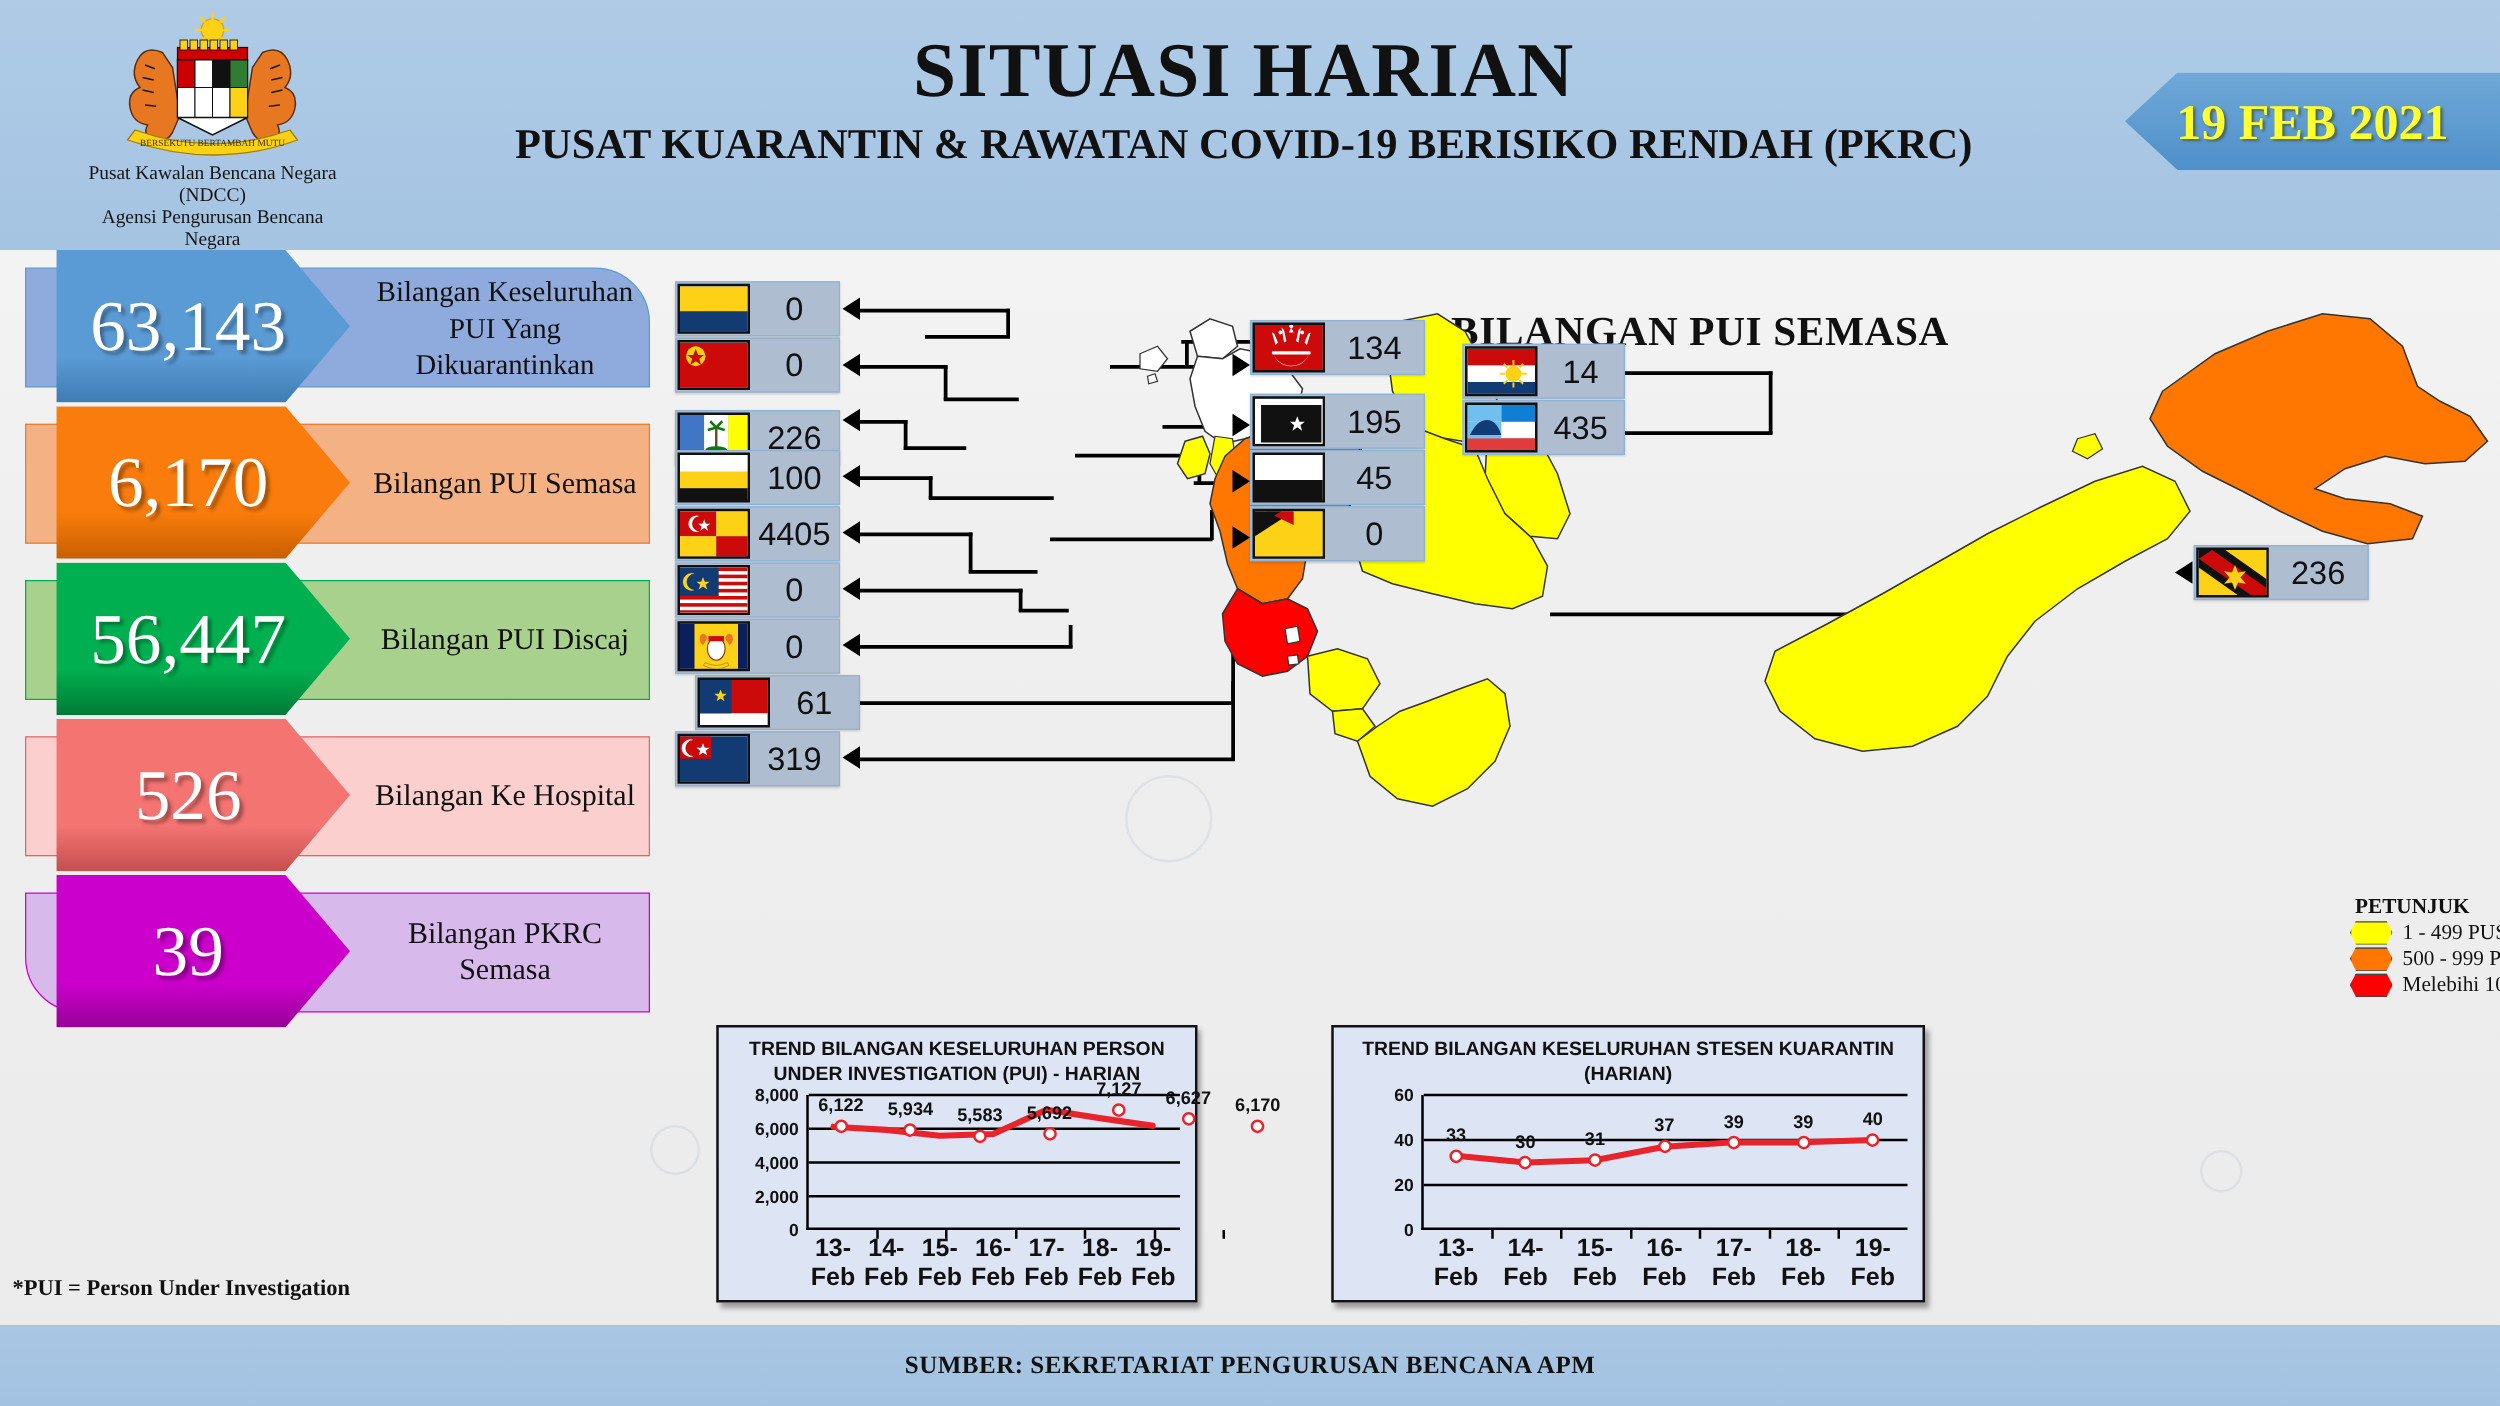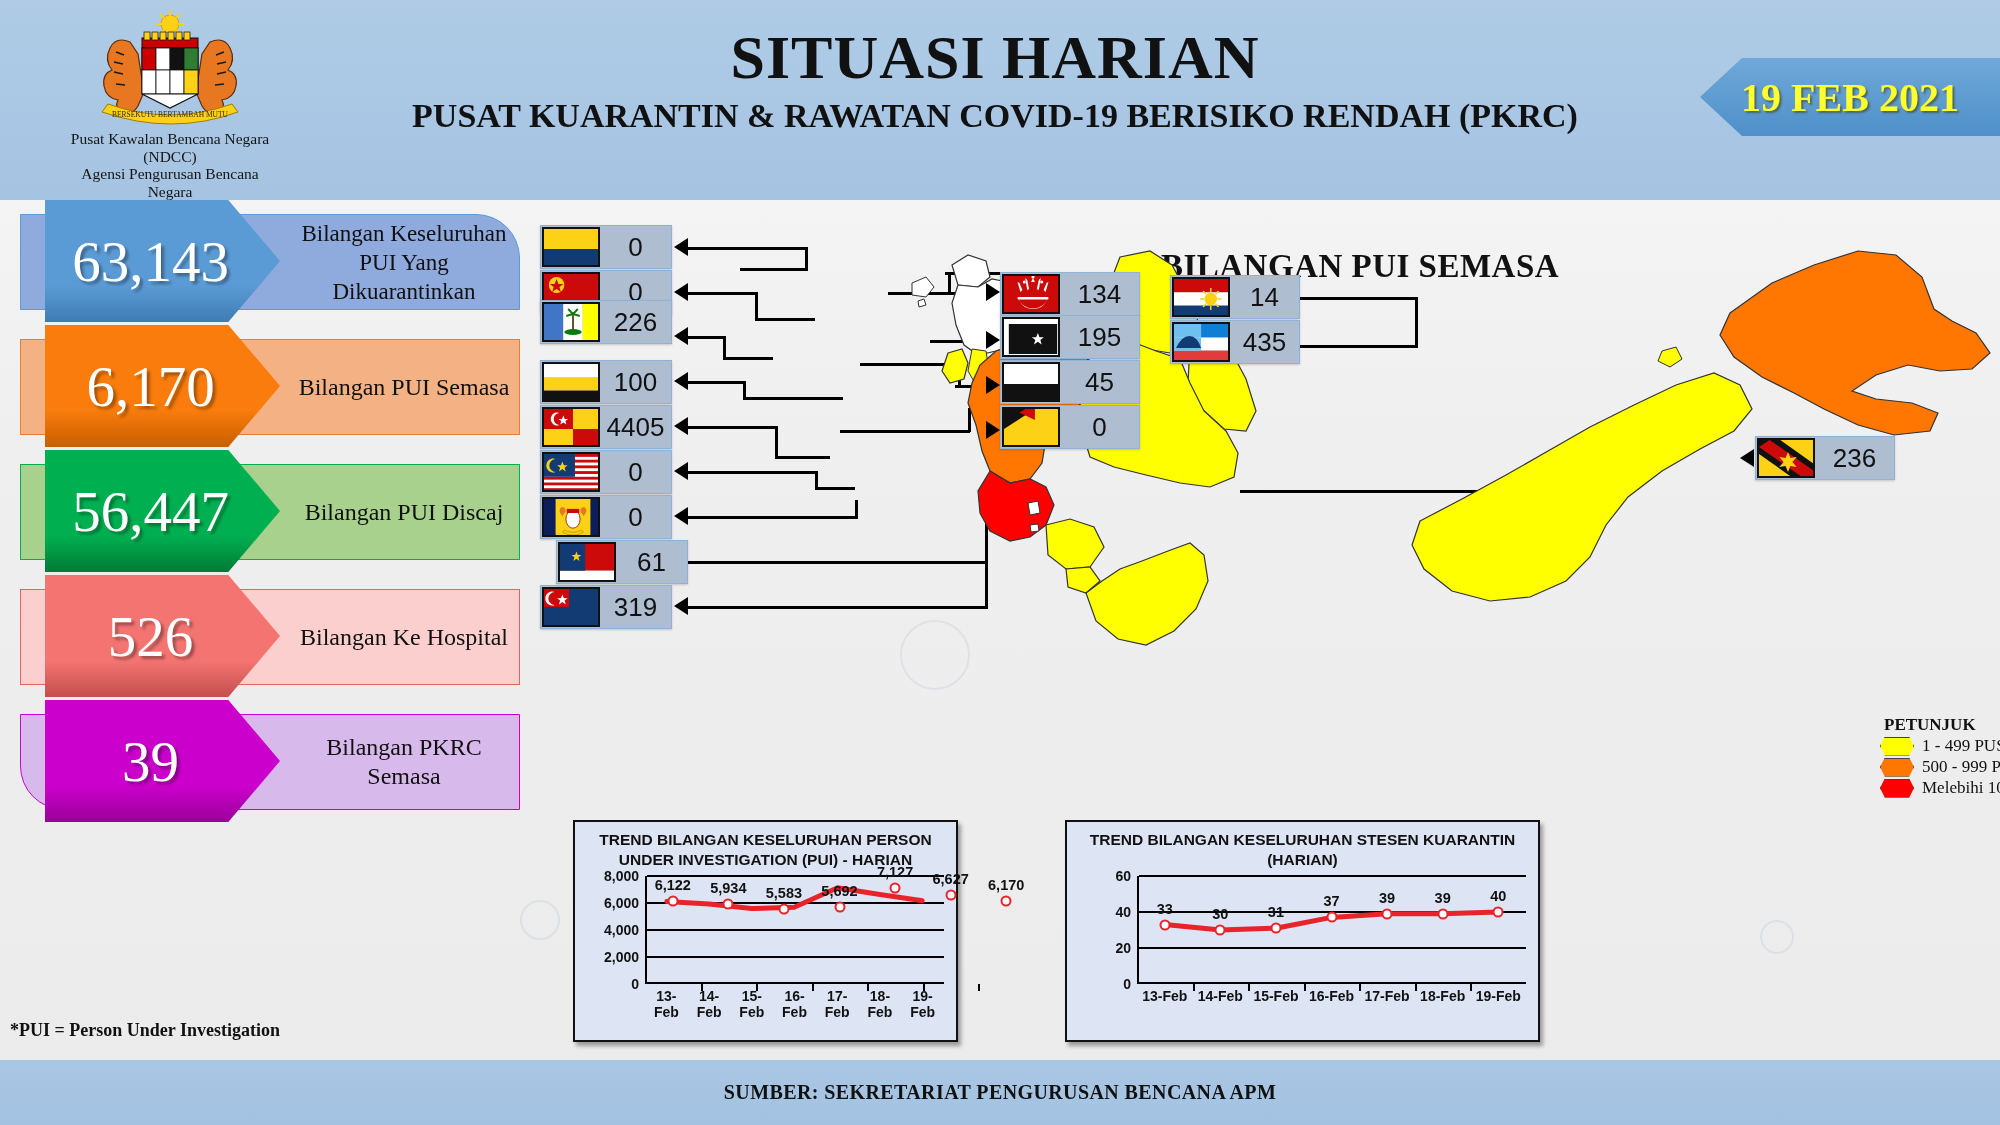--- a/index.html
+++ b/index.html
@@ -117,21 +117,21 @@
      padding:8px 16px 0; line-height:20px; font-family:"Liberation Sans", sans-serif;}
   .plot { position:relative; margin:6px 12px 0 12px; height:138px; }
   .yaxis { position:absolute; left:0; top:0; width:58px; height:108px; }
   .ytick { position:absolute; right:6px; transform:translateY(-50%);
      font-size:14px; font-weight:bold; color:#111; font-family:"Liberation Sans", sans-serif;}
   .grid-area { position:absolute; left:58px; top:0; right:0; height:108px;
      border-left:2px solid #000; border-bottom:2px solid #000;}
   .gline { position:absolute; left:0; right:0; height:1.6px; background:#000; }
   .xlabels { position:absolute; left:58px; right:0; top:112px; height:24px;
      display:flex; }
-  .xlabels div{ flex:1; text-align:center; font-size:14px; font-weight:bold; color:#111;
+  .xlabels div{ flex:1; text-align:center; font-size:20px; font-weight:bold; color:#111;
      font-family:"Liberation Sans", sans-serif;}
   .tickmark{ position:absolute; width:2px; height:7px; background:#000; top:108px;}
   .dlabel { position:absolute; transform:translate(-50%,-100%); font-size:14.5px;
      font-weight:bold; color:#111; white-space:nowrap; font-family:"Liberation Sans", sans-serif;}
   .dot { position:absolute; width:11px; height:11px; border-radius:50%;
      background:#fff; border:2.5px solid #e8232a; transform:translate(-50%,-50%); z-index:3;}
 
   
   #footer { position:absolute; left:0; top:1060px; width:2000px; height:65px;
      background: linear-gradient(180deg,#a9c7e4 0%,#a3c2e1 100%);
@@ -402,21 +402,21 @@
           <span class="val">0</span>
         </div>
         <div class="chip chipL" title="Kedah" style="left: 0px; top: 70px;">
           <span class="flag"><svg viewBox="0 0 60 40" width="58" height="40" preserveAspectRatio="none">
               <rect width="60" height="40" fill="#cc0a0a"></rect>
               <circle cx="13" cy="11" r="8" fill="#fcd116"></circle>
               <path d="M13 5 l2 5 h5 l-4 3 1.5 5 -4.5 -3 -4.5 3 1.5 -5 -4 -3 h5 z" fill="#cc0a0a"></path>
             </svg></span>
           <span class="val">0</span>
         </div>
-        <div class="chip chipL" title="Pulau Pinang" style="left: 0px; top: 100px;">
+        <div class="chip chipL" title="Pulau Pinang" style="left: 0px; top: 128px;">
           <span class="flag"><svg viewBox="0 0 60 40" width="58" height="40" preserveAspectRatio="none">
               <rect width="20" height="40" fill="#4176c6"></rect>
               <rect x="20" width="20" height="40" fill="#ffffff"></rect>
               <rect x="40" width="20" height="40" fill="#ffff00"></rect>
               <path d="M30 10 l-5 -5 M30 10 l5 -5 M30 10 l-7 2 M30 10 l7 2" stroke="#0a7a0a" stroke-width="2" fill="none"></path>
               <rect x="29" y="10" width="2" height="16" fill="#6b4b22"></rect>
               <ellipse cx="30" cy="28" rx="9" ry="3" fill="#0a7a0a"></ellipse>
             </svg></span>
           <span class="val">226</span>
         </div>
@@ -485,21 +485,21 @@
           <span class="flag"><svg viewBox="0 0 60 40" width="58" height="40" preserveAspectRatio="none">
               <rect width="60" height="40" fill="#123a73"></rect>
               <rect width="26" height="18" fill="#cc0a0a"></rect>
               <path d="M11 3 a7 7 0 1 0 0 13 a5.5 5.5 0 1 1 0 -13 z" fill="#ffffff"></path>
               <path d="M19 5.5 l1.5 3.7 h3.9 l-3.1 2.4 1.2 3.8 -3.5 -2.4 -3.5 2.4 1.2 -3.8 -3.1 -2.4 h3.9 z" fill="#ffffff"></path>
             </svg></span>
           <span class="val">319</span>
         </div>
       </div>
     <div id="chips-mid">
-        <div class="chip chipM" title="Kelantan" style="left: 460px; top: 72px; justify-content: flex-end;">
+        <div class="chip chipM" title="Kelantan" style="left: 460px; top: 56px; justify-content: flex-end;">
           <span class="flag"><svg viewBox="0 0 60 40" width="58" height="40" preserveAspectRatio="none">
               <rect width="60" height="40" fill="#cc0a0a"></rect>
               <g fill="#ffffff" transform="translate(30,20)">
                 <path d="M-15 0 a15 13 0 0 0 30 0 a12 10 0 0 1 -30 0 z"></path>
                 <path d="M-13 -4 l-3 -10 2 1 3 7 z M13 -4 l3 -10 -2 1 -3 7 z"></path>
                 <path d="M-6 -6 l-2 -12 2 2 2 9 z M6 -6 l2 -12 -2 2 -2 9 z"></path>
                 <path d="M0 -8 l0 -14 M-2 -14 l2 -4 2 4 z"></path>
                 <circle cx="-9" cy="-14" r="1.6"></circle>
                 <circle cx="9" cy="-14" r="1.6"></circle>
                 <circle cx="0" cy="-19" r="1.6"></circle>

